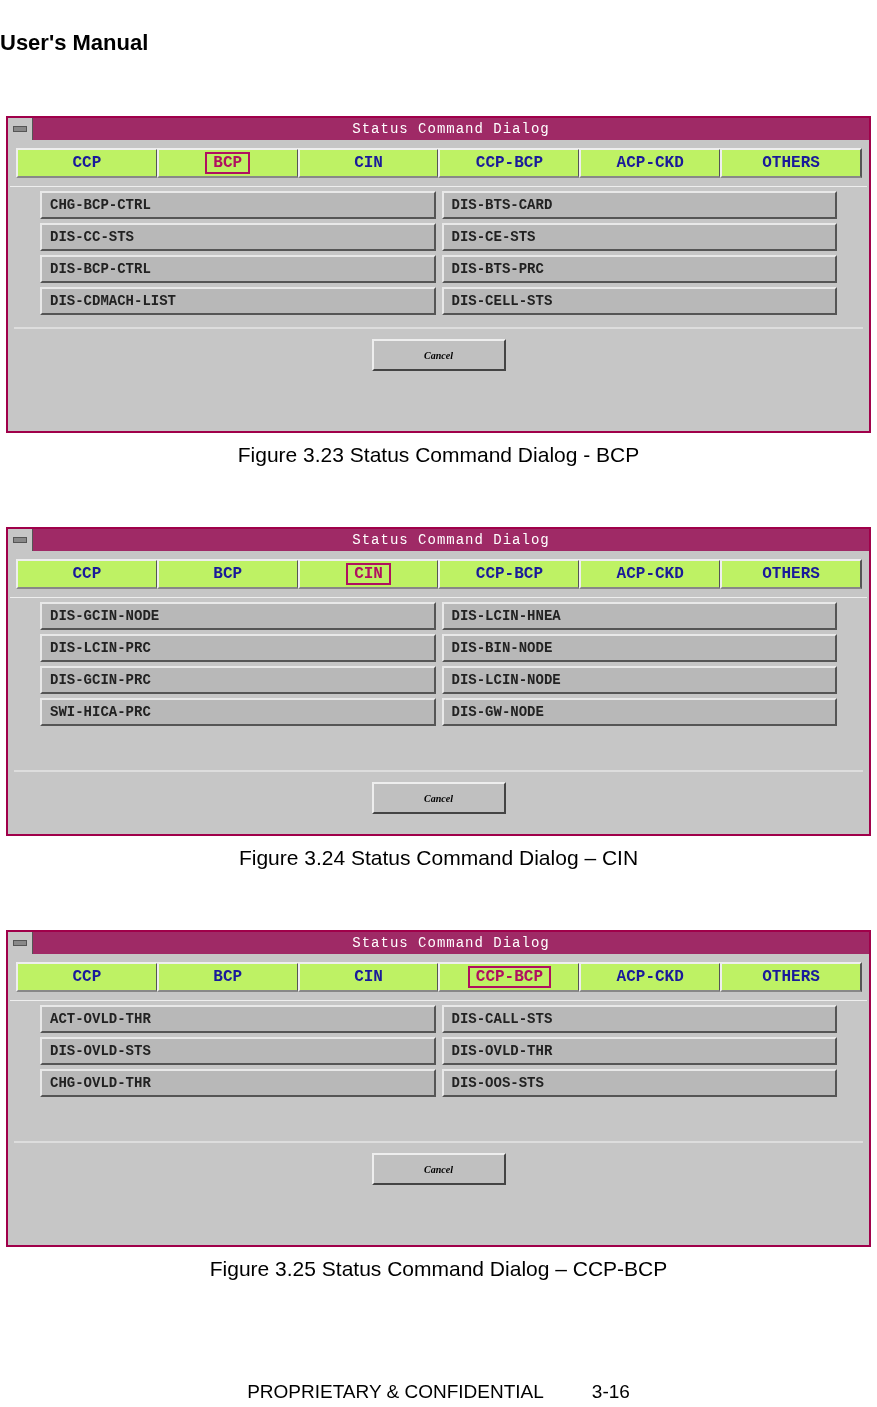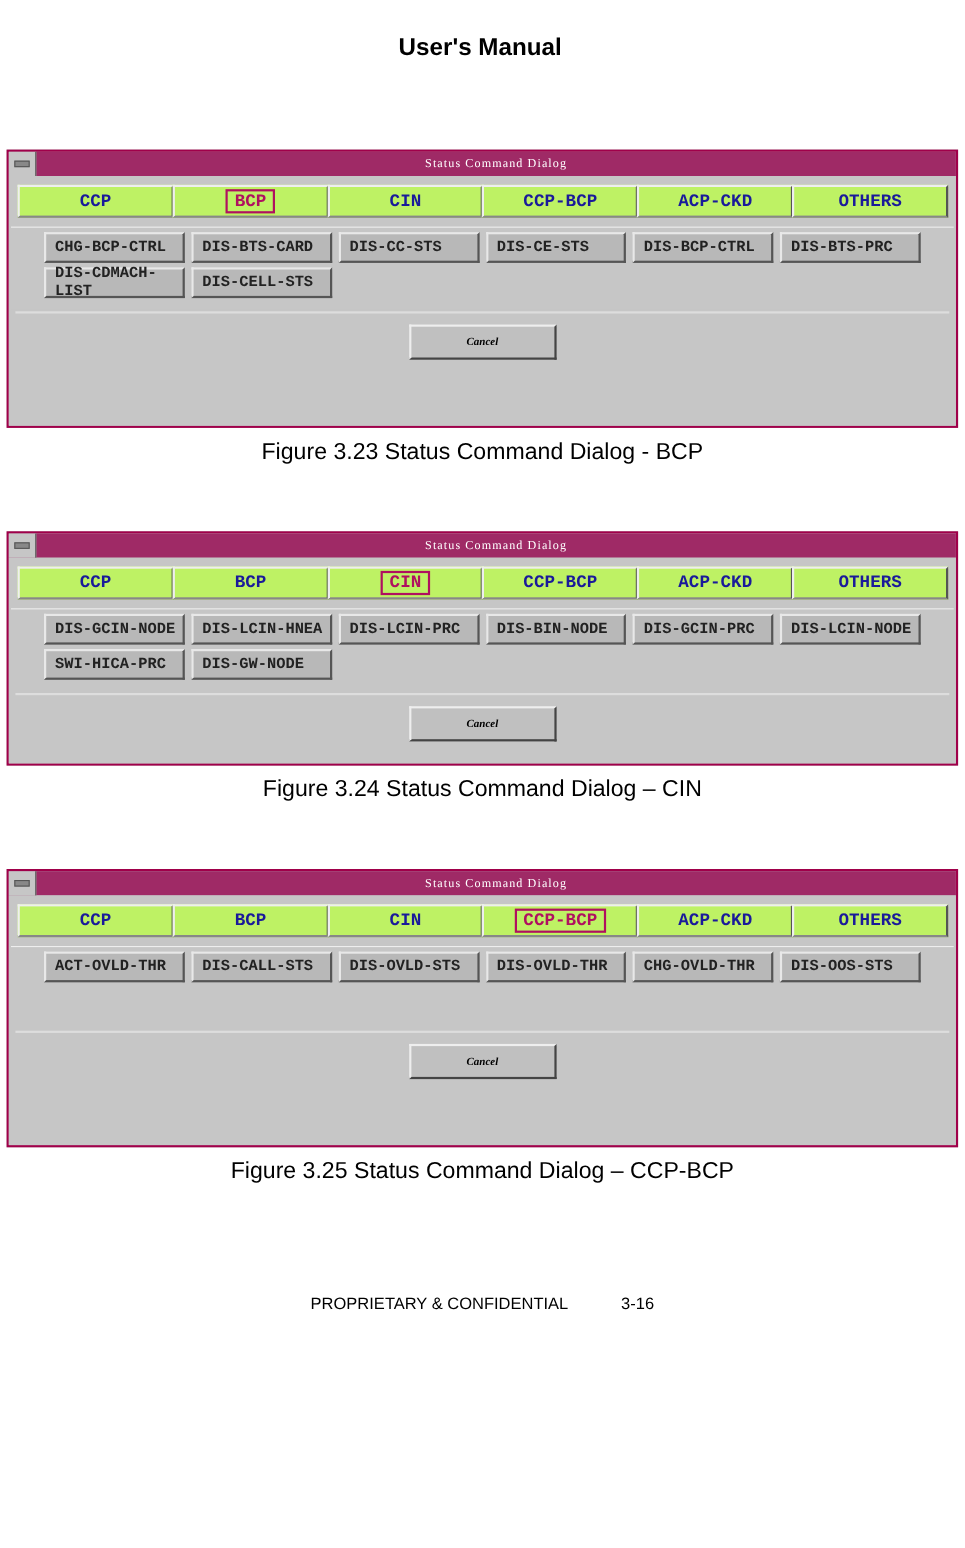--- a/index.html
+++ b/index.html
@@ -9,42 +9,42 @@
     font-family: Arial, Helvetica, sans-serif;
     width: 877px;
   }
   .page {
     width: 877px;
     padding: 30px 0 40px 0;
     box-sizing: border-box;
     position: relative;
   }
   .header-text {
-    text-align: center;
+    text-align: left;
     font-size: 22px;
     font-weight: bold;
     padding-right: 4px;
-    margin-bottom: 80px;
+    margin-bottom: 60px;
   }
   .dialog-wrap {
     margin: 0 6px 10px 6px;
   }
   .dialog {
     border: 2px solid #a0004a;
     background: #c6c6c6;
     box-sizing: border-box;
   }
   .titlebar {
     display: flex;
     align-items: stretch;
     height: 22px;
     background: #9f2a66;
     color: #fff;
-    font-family: Liberation Serif, serif;
-    font-size: 11px;
+    font-family: Liberation Mono, monospace;
+    font-size: 14px;
   }
   .sysmenu {
     width: 24px;
     background: #c6c6c6;
     border-right: 1px solid #555;
     display: flex;
     align-items: center;
     justify-content: center;
   }
   .sysmenu-dash {
@@ -93,21 +93,21 @@
   }
   .tab.active .tab-label {
     border: 2px solid #b01060;
     padding: 0 6px;
     color: #b01060;
   }
   .cmd-area {
     background: #c6c6c6;
     padding: 4px 30px 10px 30px;
     display: grid;
-    grid-template-columns: repeat(6, 1fr);
+    grid-template-columns: repeat(2, 1fr);
     gap: 4px 6px;
     border-top: 1px solid #eee;
   }
   .cmd-btn {
     height: 24px;
     background: #b8b8b8;
     border-top: 2px solid #e8e8e8;
     border-left: 2px solid #e8e8e8;
     border-right: 2px solid #555;
     border-bottom: 2px solid #555;
@@ -149,21 +149,21 @@
     font-size: 21px;
     margin: 6px 0 60px 0;
   }
   .pad-bottom {
     height: 40px;
   }
   .footer {
     display: flex;
     justify-content: center;
     gap: 48px;
-    font-size: 15px;
+    font-size: 19px;
     margin-top: 100px;
     align-items: center;
   }
   .empty-cell {
     visibility: hidden;
   }
 </style>
 </head>
 <body>
 

